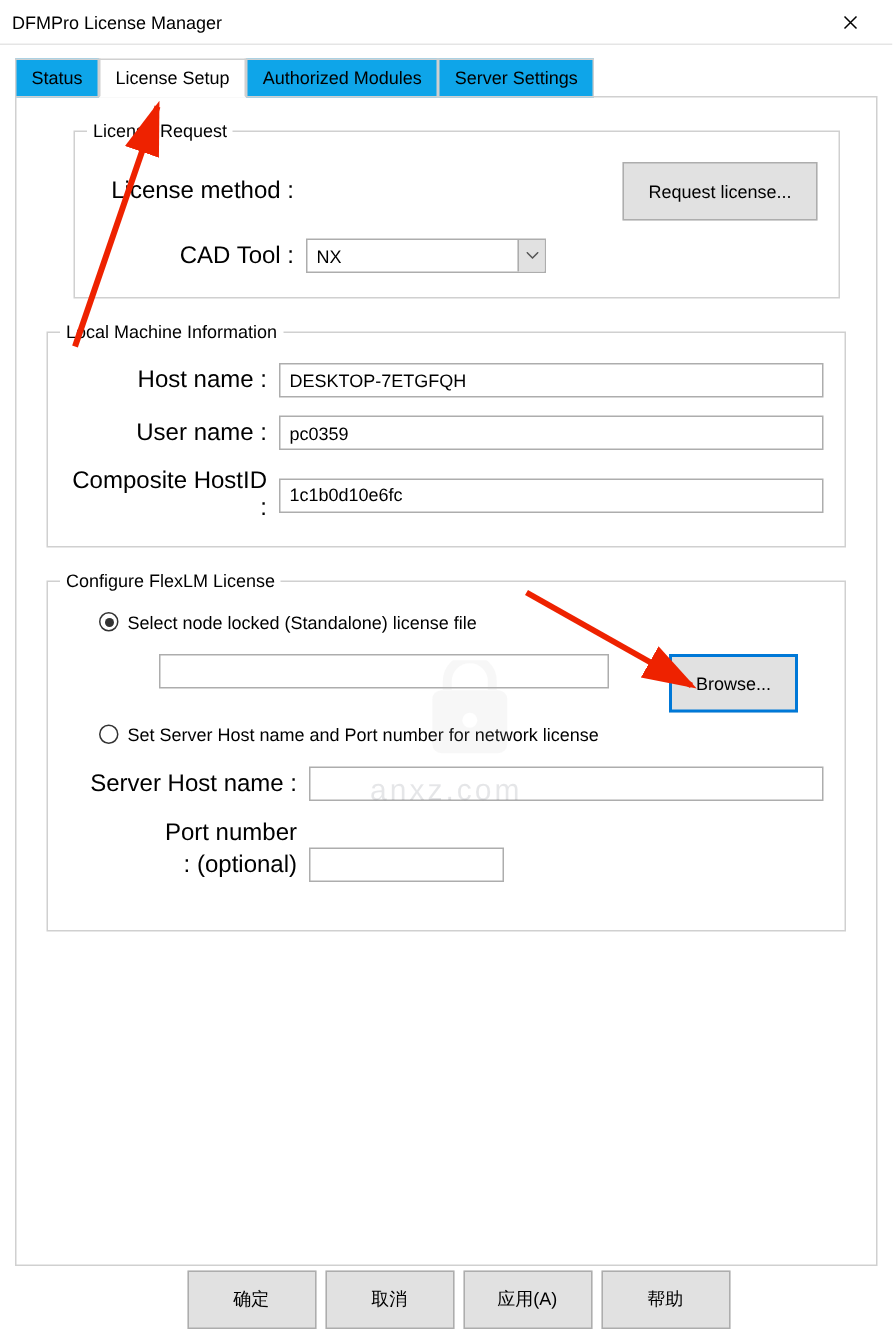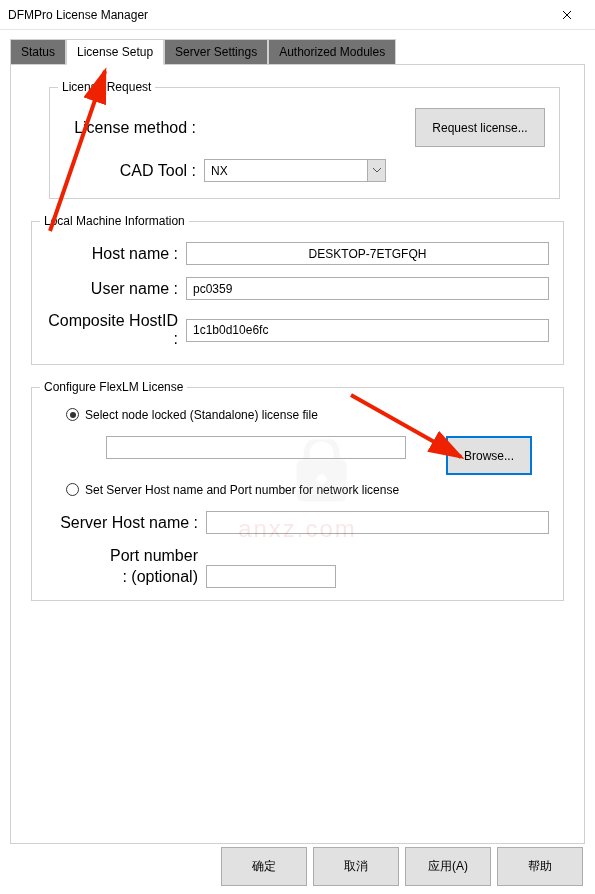--- a/index.html
+++ b/index.html
@@ -31,21 +31,21 @@
   cursor: pointer;
 }
 .content { padding: 8px 10px 0 10px; }
 .tabs {
   display: flex;
   position: relative;
   top: 1px;
 }
 .tab {
   padding: 5px 10px;
-  background: #737373;
+  background: #0ea5e9;
   border: 1px solid #d0d0d0;
   border-bottom: none;
   margin-right: 0;
   cursor: pointer;
   font-size: 12px;
 }
 .tab.active {
   background: #fff;
   border-bottom: 1px solid #fff;
   position: relative;
@@ -148,102 +148,102 @@
   display: flex;
   padding-left: 60px;
   margin-bottom: 8px;
   gap: 40px;
 }
 .footer {
   position: absolute;
   bottom: 8px;
   left: 16px; right: 0;
   display: flex;
-  justify-content: flex-end;
+  justify-content: center;
   gap: 6px;
   padding: 0 12px;
 }
 .footer .btn { width: 86px; }
 .arrow-red { position: absolute; pointer-events: none; }
 .watermark {
   position: absolute;
   left: 50%; top: 50%;
   transform: translate(-50%, -14%);
   opacity: 0.1;
-  font-size: 24px;
-  color: #b91c1c;
+  font-size: 20px;
+  color: #0f172a;
   pointer-events: none;
   text-align: right;
 }
 </style>
 </head>
 <body>
 
 <div class="titlebar">
   <div class="titlebar-title">DFMPro License Manager</div>
   <div class="titlebar-close">
     <svg width="10" height="10" viewBox="0 0 10 10">
         <path d="M1 1 L9 9 M9 1 L1 9" stroke="#000" stroke-width="1"></path>
       </svg>
   </div>
 </div>
 
 <div class="content">
   <div class="tabs">
     <div class="tab">Status</div>
     <div class="tab active">License Setup</div>
+    <div class="tab">Authorized Modules</div>
     <div class="tab">Server Settings</div>
-    <div class="tab">Authorized Modules</div>
   </div>
 
   <div class="tab-body">
 
     <div class="groupbox" style="margin-left:18px;margin-right:4px;">
       <div class="groupbox-title">License Request</div>
       <div class="row">
         <div class="row-label">License method :</div>
         <div style="flex:1"></div>
         <button class="btn" style="width:130px;">Request license...</button>
       </div>
       <div class="row">
         <div class="row-label">CAD Tool :</div>
-        <div class="combo enabled" style="width:182px;">
+        <div class="combo enabled" style="width:160px;">
           <span>NX</span>
           <div class="combo-arrow">
             <svg width="8" height="5" viewBox="0 0 8 5">
                 <path d="M0 0 L4 4 L8 0" fill="none" stroke="#555"></path>
               </svg>
           </div>
         </div>
       </div>
     </div>
 
     <div class="groupbox">
       <div class="groupbox-title">Local Machine Information</div>
       <div class="row">
         <div class="row-label">Host name :</div>
-        <div class="textfield" style="flex:1;justify-content:center;">
+        <div class="textfield" style="flex:1;">
           <span>DESKTOP-7ETGFQH</span>
         </div>
       </div>
       <div class="row">
         <div class="row-label">User name :</div>
         <div class="textfield" style="flex:1;align-items:center;">
           <span>pc0359</span>
         </div>
       </div>
       <div class="row">
         <div class="row-label">Composite HostID :</div>
         <div class="textfield" style="flex:1;">
           <span>1c1b0d10e6fc</span>
         </div>
       </div>
     </div>
 
-    <div class="groupbox" style="padding-bottom:12px;">
+    <div class="groupbox" style="padding-bottom:32px;">
       <div class="groupbox-title">Configure FlexLM License</div>
 
       <div class="radio-row">
         <div class="radio checked"></div>
         <span>Select node locked (Standalone) license file</span>
       </div>
 
       <div class="file-row">
         <div class="textfield" style="width:300px;"></div>
         <button class="btn highlight" style="width:86px;">Browse...</button>

